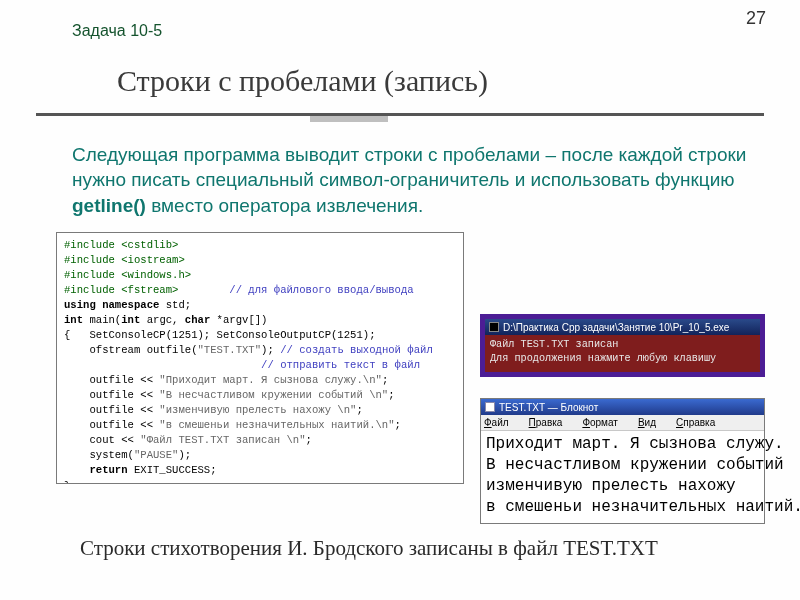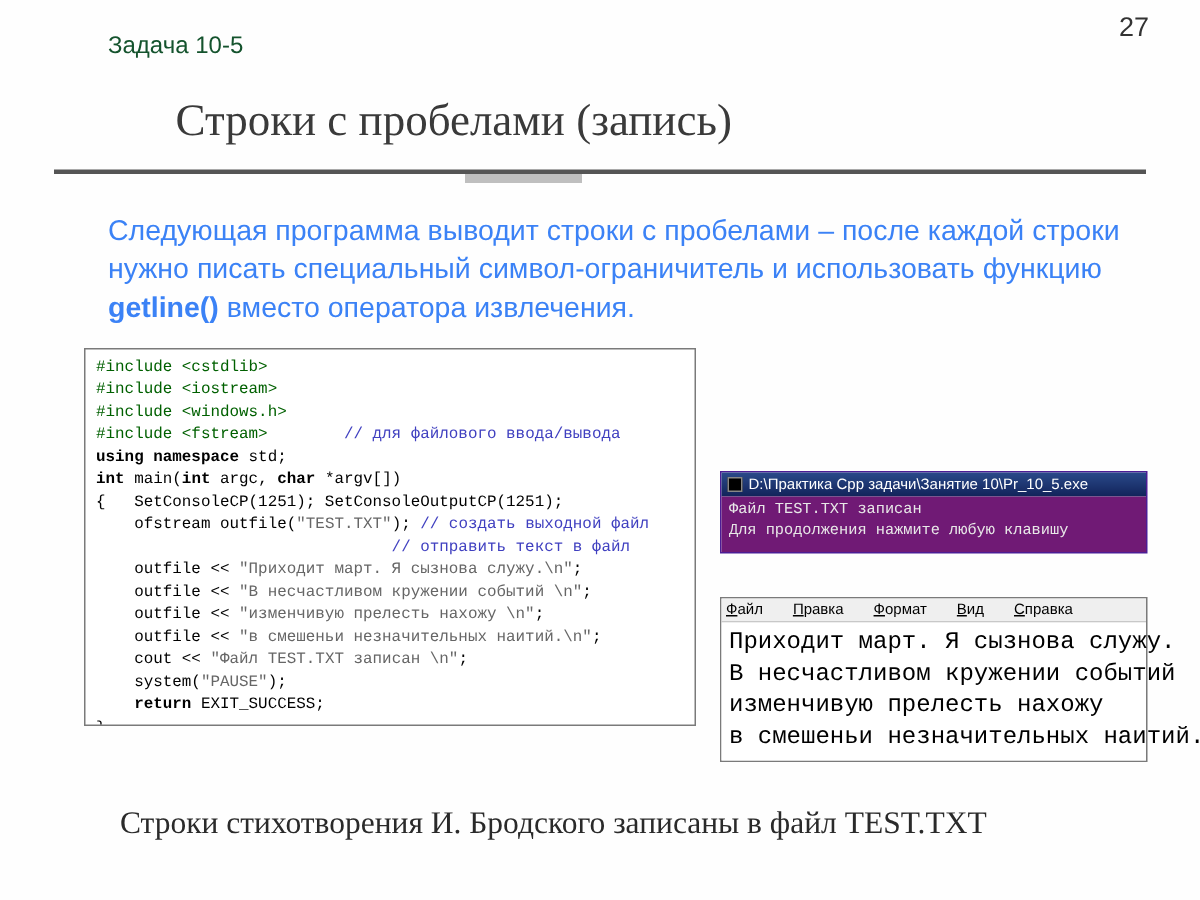--- a/index.html
+++ b/index.html
@@ -50,21 +50,21 @@
     height: 6px;
     background: #bfbfbf;
   }
   .para {
     position: absolute;
     top: 142px;
     left: 72px;
     right: 40px;
     font-size: 19px;
     line-height: 1.33;
-    color: #3b82f6;
+    color: #0f766e;
     font-family: Arial, sans-serif;
   }
   .para b { font-weight: bold; }
   .code-box {
     position: absolute;
     top: 232px;
     left: 56px;
     width: 408px;
     height: 252px;
     border: 1px solid #7a7a7a;
@@ -79,37 +79,37 @@
   }
   .kw { color: #000; font-weight: bold; }
   .inc { color: #006000; }
   .cmt { color: #4040c0; }
   .str { color: #666; }
   .console-win {
     position: absolute;
     top: 314px;
     left: 480px;
     width: 285px;
-    border: 1px solid #4c1d95;
+    border: 5px solid #4c1d95;
     font-family: "Courier New", monospace;
     font-size: 10.2px;
   }
   .console-title {
     background: linear-gradient(#2a4a8a, #12235a);
     color: #fff;
     padding: 2px 4px;
     display: flex;
     align-items: center;
     gap: 4px;
     font-family: Tahoma, sans-serif;
     font-size: 10px;
     height: 16px;
   }
   .console-body {
-    background: #701a75;
+    background: #7f1d1d;
     color: #e8e8e8;
     padding: 3px 18px 6px 5px;
     line-height: 1.35;
     white-space: pre;
   }
   .cmd-icon {
     width: 10px; height: 10px;
     background: #000;
     border: 1px solid #888;
     display: inline-block;
@@ -203,20 +203,24 @@
 <div class="console-win">
   <div class="console-title">
     <span class="cmd-icon"></span>
     <span>D:\Практика Cpp задачи\Занятие 10\Pr_10_5.exe</span>
   </div>
   <div class="console-body"><span>Файл TEST.TXT записан</span>
 <span>Для продолжения нажмите любую клавишу</span></div>
 </div>
 
 <div class="notepad-win">
+  <div class="np-title">
+    <span class="np-icon"></span>
+    <span>TEST.TXT — Блокнот</span>
+  </div>
   <div class="np-menu">
     <span>Файл</span>
     <span>Правка</span>
     <span>Формат</span>
     <span>Вид</span>
     <span>Справка</span>
   </div>
   <div class="np-body"><span>Приходит март. Я сызнова служу.</span>
 <span>В несчастливом кружении событий</span>
 <span>изменчивую прелесть нахожу</span>

